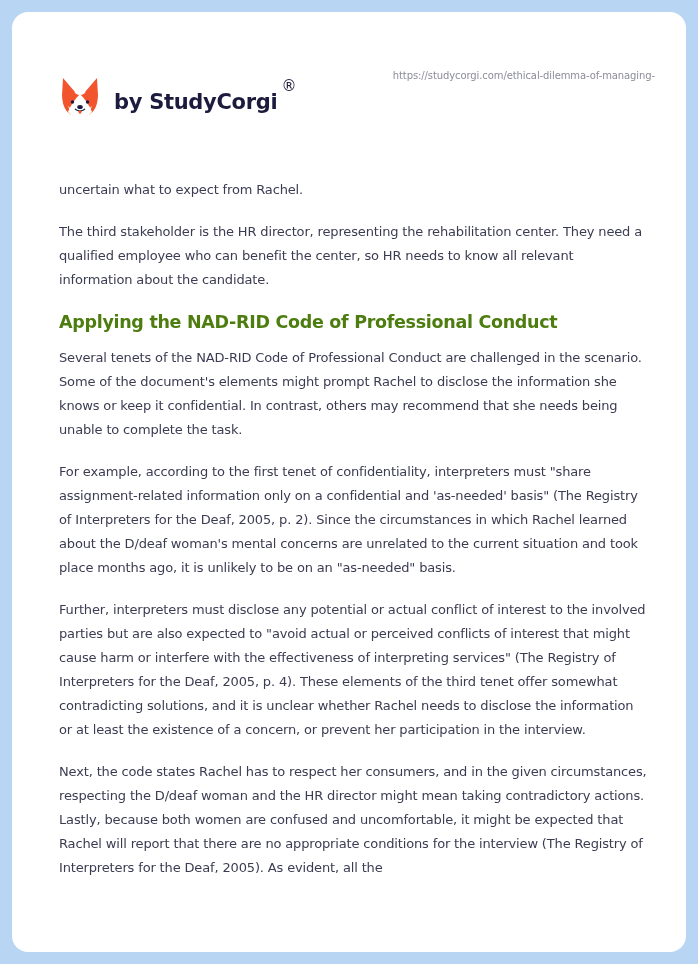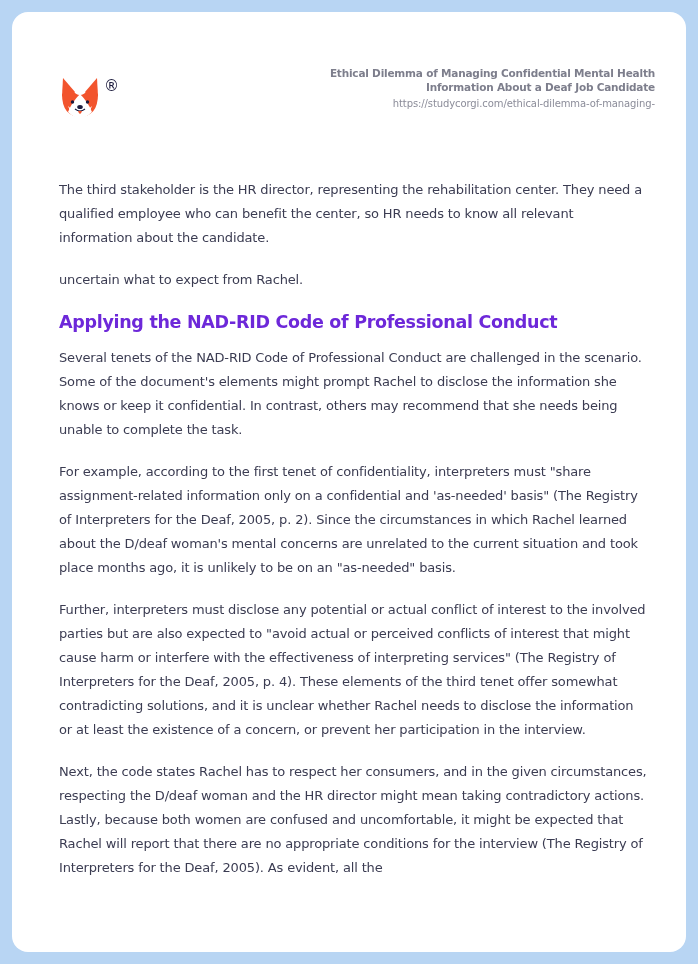--- a/index.html
+++ b/index.html
@@ -53,21 +53,21 @@
     position: absolute; left: 47px; top: 166px; width: 590px;
     color: #3b3c52;
     font-family: "DejaVu Sans", sans-serif;
     font-size: 13px; line-height: 24px;
     letter-spacing: -0.15px;
   }
   .content p { margin: 0 0 18px 0; }
   .content h2 {
     font-family: "DejaVu Sans", sans-serif;
     font-weight: bold; font-size: 17.5px; line-height: 24px;
-    color: #6d28d9; margin: 4px 0 12px 0; letter-spacing: -0.3px;
+    color: #4d7c0f; margin: 4px 0 12px 0; letter-spacing: -0.3px;
   }
 </style>
 </head>
 <body>
 
 <div class="card">
   <div class="header">
     <div class="logo">
       <svg width="40" height="44" viewBox="0 0 40 44">
 
@@ -81,35 +81,32 @@
 
         <circle cx="12.5" cy="26" r="1.7" fill="#1c1b3d"></circle>
         <circle cx="27.5" cy="26" r="1.7" fill="#1c1b3d"></circle>
 
         <ellipse cx="20" cy="31" rx="2.8" ry="2" fill="#1c1b3d"></ellipse>
 
         <path d="M15 33 Q20 37 25 33" stroke="#1c1b3d" stroke-width="1.2" fill="none"></path>
 
         <path d="M18 35 Q20 41 22 35 Z" fill="#f2542d"></path>
       </svg>
+      <span class="brand">by StudyCorgi</span>
       <span class="reg">®</span>
     </div>
     <div class="meta">
-      <div class="meta-title">
-        <div>Ethical Dilemma of Managing Confidential Mental Health</div>
-        <div>Information About a Deaf Job Candidate</div>
-      </div>
       <div class="meta-url">
         <div>https://studycorgi.com/ethical-dilemma-of-managing-</div>
       </div>
     </div>
   </div>
 
   <div class="content">
+    <p>uncertain what to expect from Rachel.</p>
     <p>The third stakeholder is the HR director, representing the rehabilitation center. They need a qualified employee who can benefit the center, so HR needs to know all relevant information about the candidate.</p>
-    <p>uncertain what to expect from Rachel.</p>
     <h2>Applying the NAD-RID Code of Professional Conduct</h2>
     <p>Several tenets of the NAD-RID Code of Professional Conduct are challenged in the scenario. Some of the document's elements might prompt Rachel to disclose the information she knows or keep it confidential. In contrast, others may recommend that she needs being unable to complete the task.</p>
     <p>For example, according to the first tenet of confidentiality, interpreters must "share assignment-related information only on a confidential and 'as-needed' basis" (The Registry of Interpreters for the Deaf, 2005, p. 2). Since the circumstances in which Rachel learned about the D/deaf woman's mental concerns are unrelated to the current situation and took place months ago, it is unlikely to be on an "as-needed" basis.</p>
     <p>Further, interpreters must disclose any potential or actual conflict of interest to the involved parties but are also expected to "avoid actual or perceived conflicts of interest that might cause harm or interfere with the effectiveness of interpreting services" (The Registry of Interpreters for the Deaf, 2005, p. 4). These elements of the third tenet offer somewhat contradicting solutions, and it is unclear whether Rachel needs to disclose the information or at least the existence of a concern, or prevent her participation in the interview.</p>
     <p>Next, the code states Rachel has to respect her consumers, and in the given circumstances, respecting the D/deaf woman and the HR director might mean taking contradictory actions. Lastly, because both women are confused and uncomfortable, it might be expected that Rachel will report that there are no appropriate conditions for the interview (The Registry of Interpreters for the Deaf, 2005). As evident, all the</p>
   </div>
 </div>
 
 </body></html>

